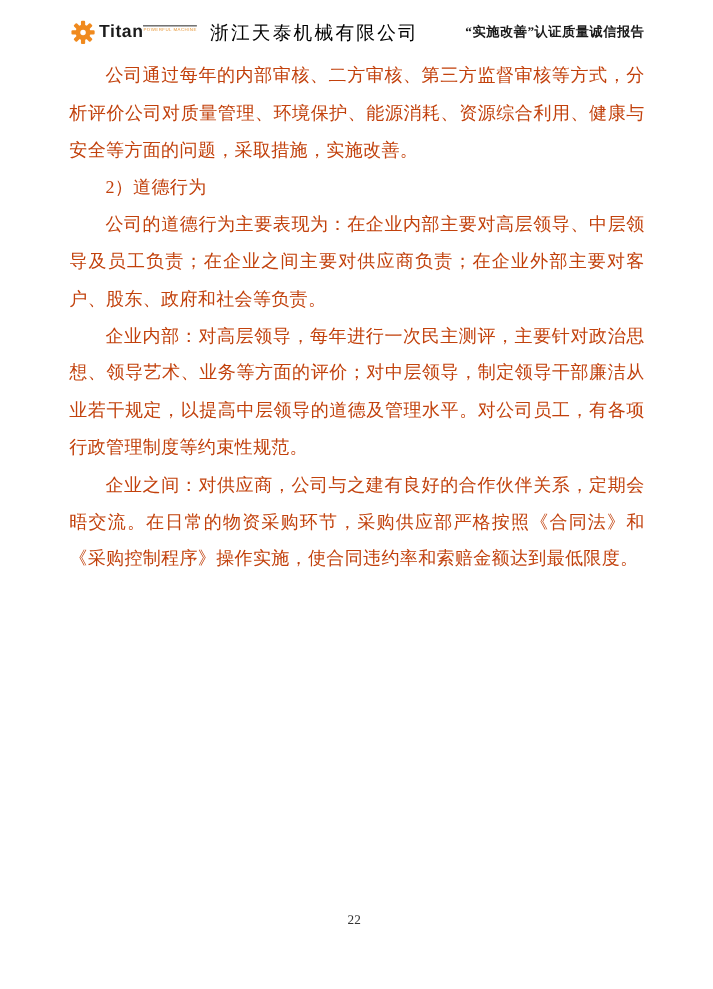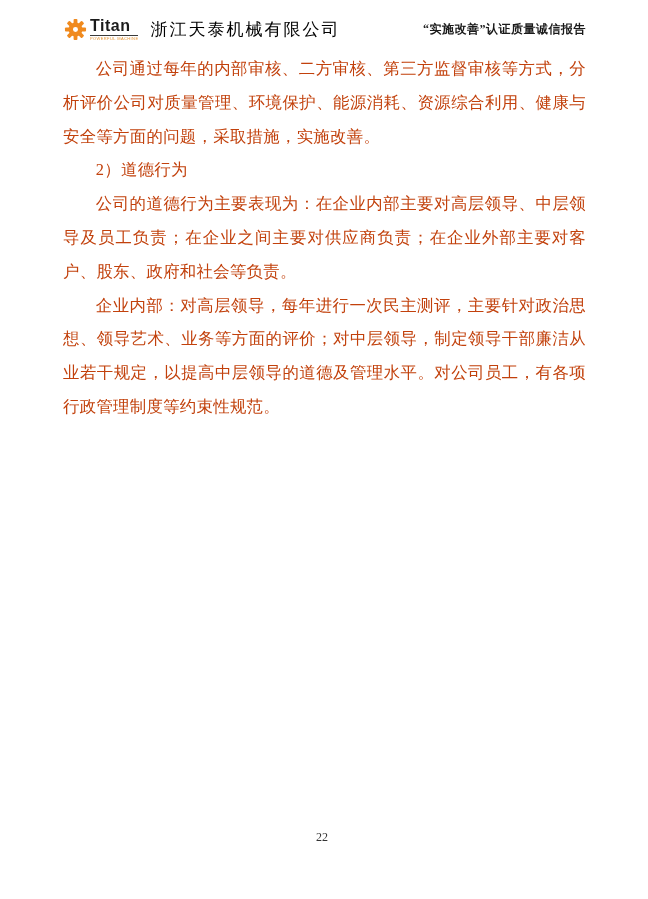--- a/index.html
+++ b/index.html
@@ -23,21 +23,21 @@
     display: flex;
     align-items: center;
   }
   .logo {
     display: flex;
     align-items: center;
     flex: 0 0 auto;
   }
   .logo-icon { display: inline-flex; margin-right: 3px; }
   .logo-icon svg { width: 23px; height: 23px; display: block; }
-  .logo-textblock { display: flex; flex-direction: column; line-height: 1; }
+  .logo-textblock { display: flex; flex-direction: row; line-height: 1; }
   .logo-brand {
     font-family: "Liberation Sans", sans-serif;
     font-weight: bold;
     font-size: 16px;
     color: #1b1b1b;
     letter-spacing: 0.5px;
   }
   .logo-tagline {
     font-family: "Liberation Sans", sans-serif;
     font-size: 4px;
@@ -142,19 +142,20 @@
     </div>
     <div class="company-name">浙江天泰机械有限公司</div>
     <div class="report-title">“实施改善”认证质量诚信报告</div>
   </header>
 
   <main class="body-text">
     <p class="para">公司通过每年的内部审核、二方审核、第三方监督审核等方式，分析评价公司对质量管理、环境保护、能源消耗、资源综合利用、健康与安全等方面的问题，采取措施，实施改善。</p>
     <p class="para">2）道德行为</p>
     <p class="para">公司的道德行为主要表现为：在企业内部主要对高层领导、中层领导及员工负责；在企业之间主要对供应商负责；在企业外部主要对客户、股东、政府和社会等负责。</p>
     <p class="para">企业内部：对高层领导，每年进行一次民主测评，主要针对政治思想、领导艺术、业务等方面的评价；对中层领导，制定领导干部廉洁从业若干规定，以提高中层领导的道德及管理水平。对公司员工，有各项行政管理制度等约束性规范。</p>
+    <p class="para">企业之间：对供应商，公司与之建有良好的合作伙伴关系，定期会晤交流。在日常的物资采购环节，采购供应部严格按照《合同法》和《采购控制程序》操作实施，使合同违约率和索赔金额达到最低限度。</p>
   </main>
 
   <footer class="footer">
     <span class="page-number">22</span>
   </footer>
 
 </div>
 
 </body></html>

